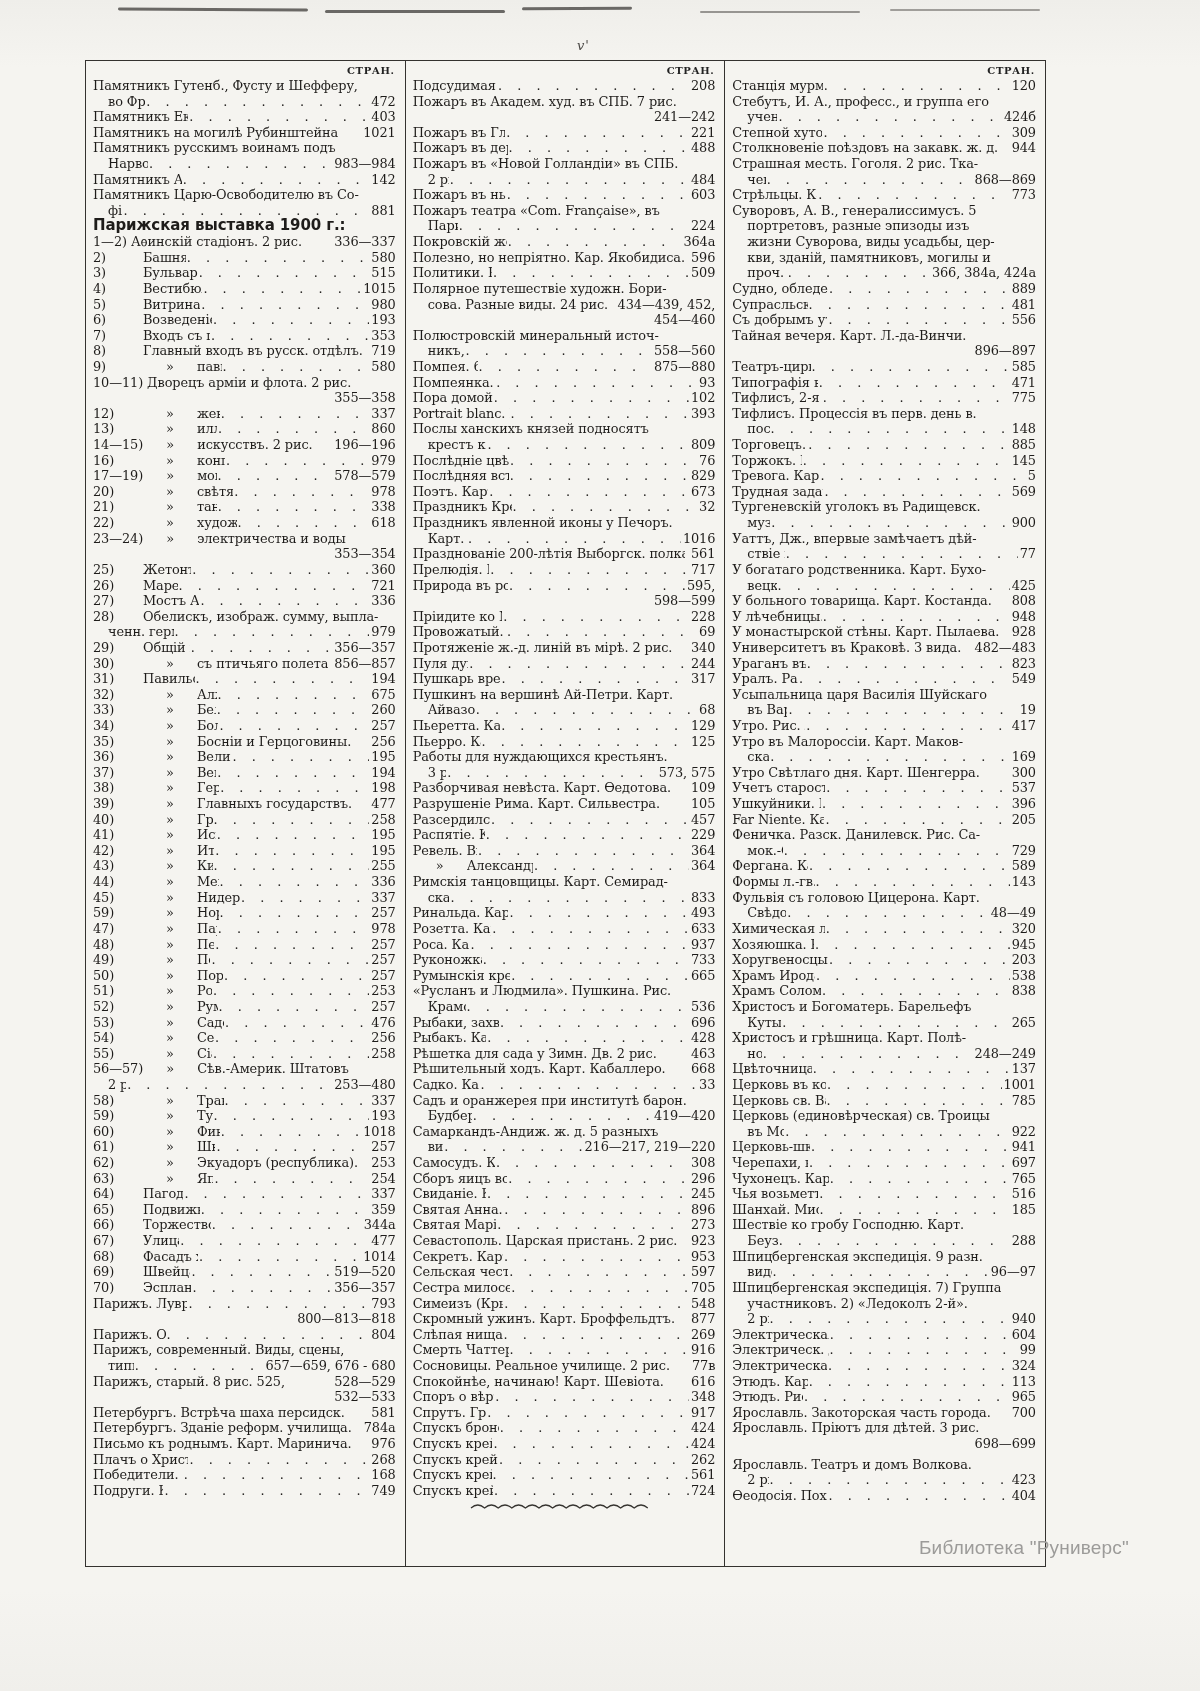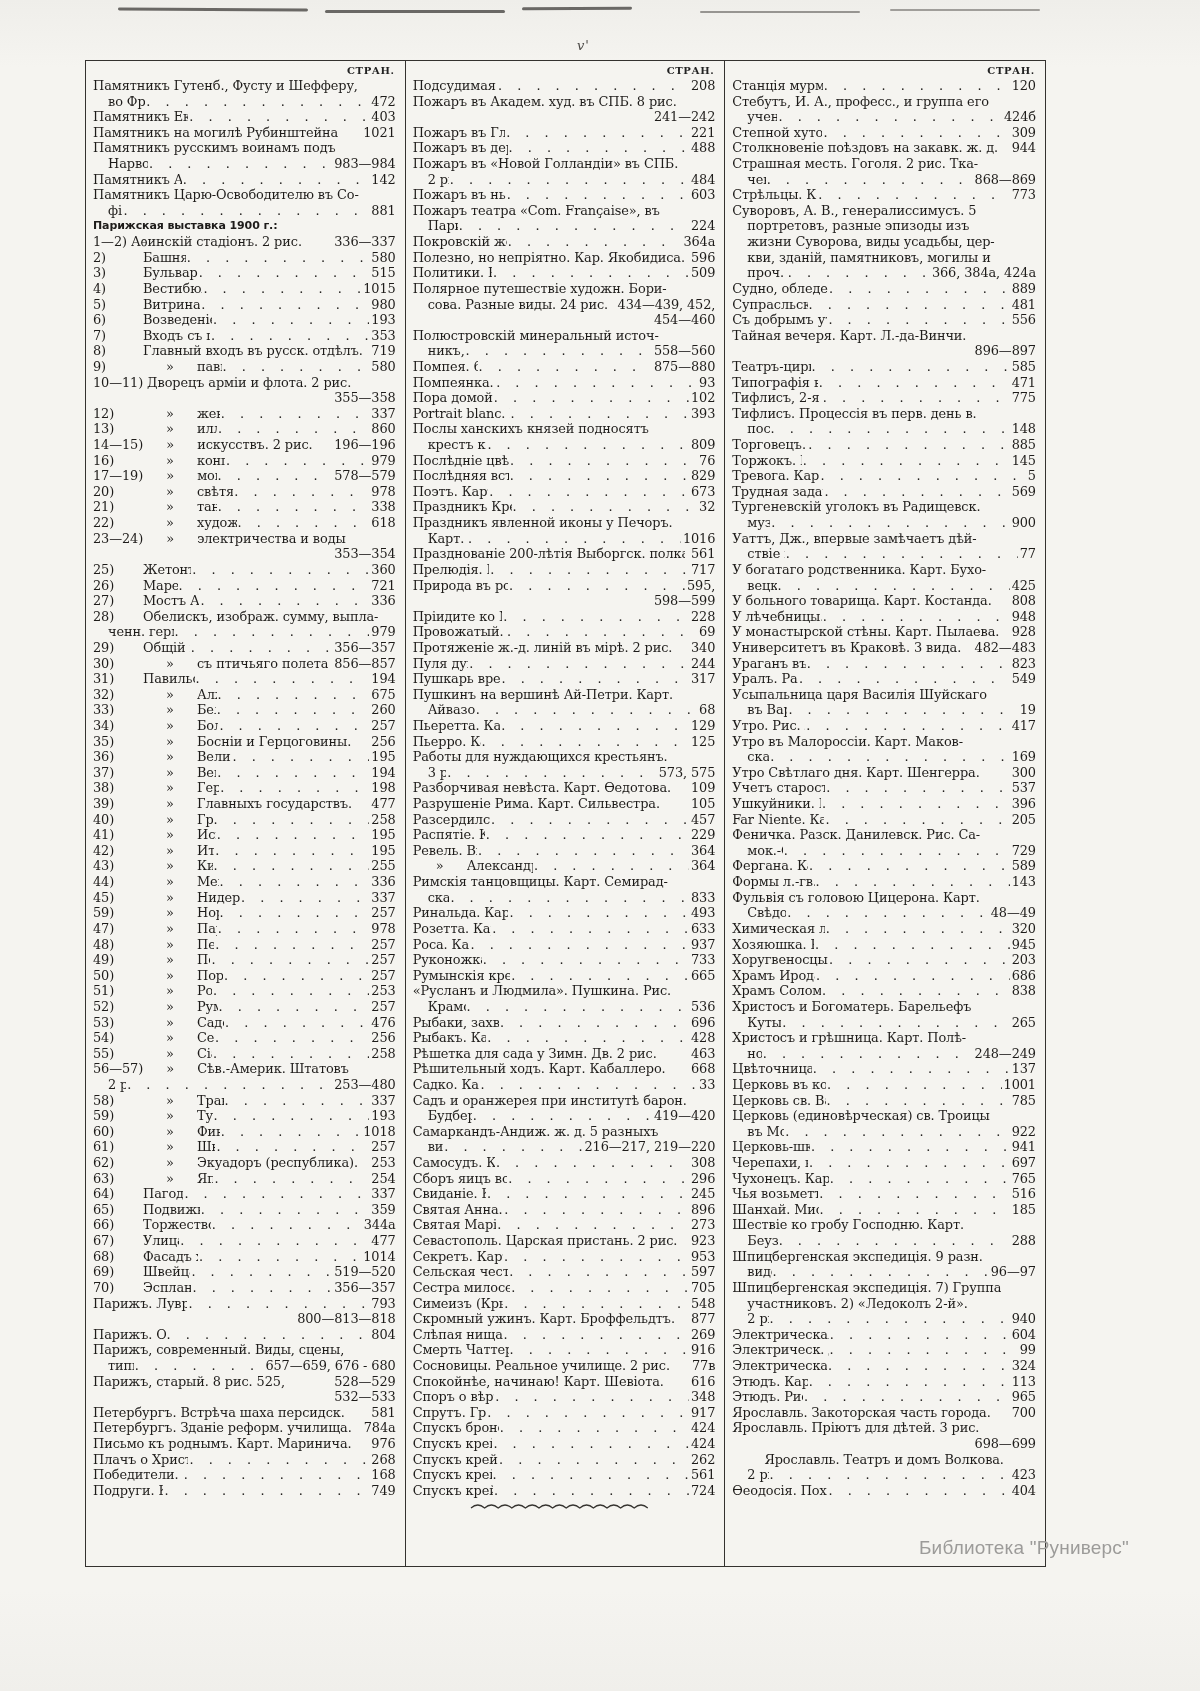--- a/index.html
+++ b/index.html
@@ -12,23 +12,23 @@
             font-style:italic;letter-spacing:1px;}
   .index-table{position:absolute;left:85px;top:60px;width:961px;height:1507px;
                border:1.6px solid #34322f;display:flex;box-sizing:border-box;}
   .col{width:33.333%;box-sizing:border-box;padding:2px 9px 0 7px;
        border-right:1.2px solid #34322f;overflow:hidden;}
   .col:last-child{border-right:none;}
   .strn{text-align:right;font-weight:bold;font-size:10px;letter-spacing:.6px;
         margin:2px 1px 2px 0;color:#222;}
   .line{display:flex;align-items:baseline;height:15.62px;line-height:15.62px;
         font-size:12.9px;white-space:nowrap;letter-spacing:-0.1px;}
-  .line.b{font-family:"DejaVu Sans",sans-serif;font-weight:bold;font-size:11px;}
+  .line.b{font-family:"DejaVu Sans",sans-serif;font-weight:bold;font-size:15px;}
   .line.ind{padding-left:15px;}
-  .line.gtop{justify-content:center;}
+  .line.gtop{margin-top:5px;}
   .n{flex:0 0 50px;}
   .d{flex:0 0 54px;text-align:center;}
   .t{overflow:hidden;}
   .lead{flex:1 1 auto;overflow:hidden;min-width:5px;white-space:nowrap;}
   .lead::before{content:" . . . . . . . . . . . . . . . . . . . . . . . .";
                 letter-spacing:5.5px;margin-left:1px;}
   .gap{flex:1 1 auto;min-width:4px;}
   .p{margin-left:2px;}
   .line.sq{justify-content:center;height:16px;align-items:center;}
   .watermark{position:absolute;top:1537px;right:71px;
@@ -589,21 +589,21 @@
         </div>
       </div>
     <div class="col">
       <div class="strn">СТРАН.</div>
     <div class="line">
           <span class="t">Подсудимая. Карт. Эйсмонда</span>
           <span class="lead"></span>
           <span class="p">208</span>
         </div>
         <div class="line">
-          <span class="t">Пожаръ въ Академ. худ. въ СПБ. 8 рис.</span>
+          <span class="t">Пожаръ въ Академ. худ. въ СПБ. 7 рис.</span>
         </div>
         <div class="line">
           <span class="gap"></span>
           <span class="p">241—242</span>
         </div>
         <div class="line">
           <span class="t">Пожаръ въ Главн. Штабѣ въ СПБ.</span>
           <span class="lead"></span>
           <span class="p">221</span>
         </div>
@@ -1275,21 +1275,21 @@
           <span class="p">945</span>
         </div>
         <div class="line">
           <span class="t">Хоругвеносцы Троице-Серг. посада</span>
           <span class="lead"></span>
           <span class="p">203</span>
         </div>
         <div class="line">
           <span class="t">Храмъ Ирода на горѣ Морія.</span>
           <span class="lead"></span>
-          <span class="p">686</span>
+          <span class="p">538</span>
         </div>
         <div class="line">
           <span class="t">Храмъ Соломона на горѣ Морія</span>
           <span class="lead"></span>
           <span class="p">838</span>
         </div>
         <div class="line">
           <span class="t">Христосъ и Богоматерь. Барельефъ</span>
         </div>
         <div class="line ind">

